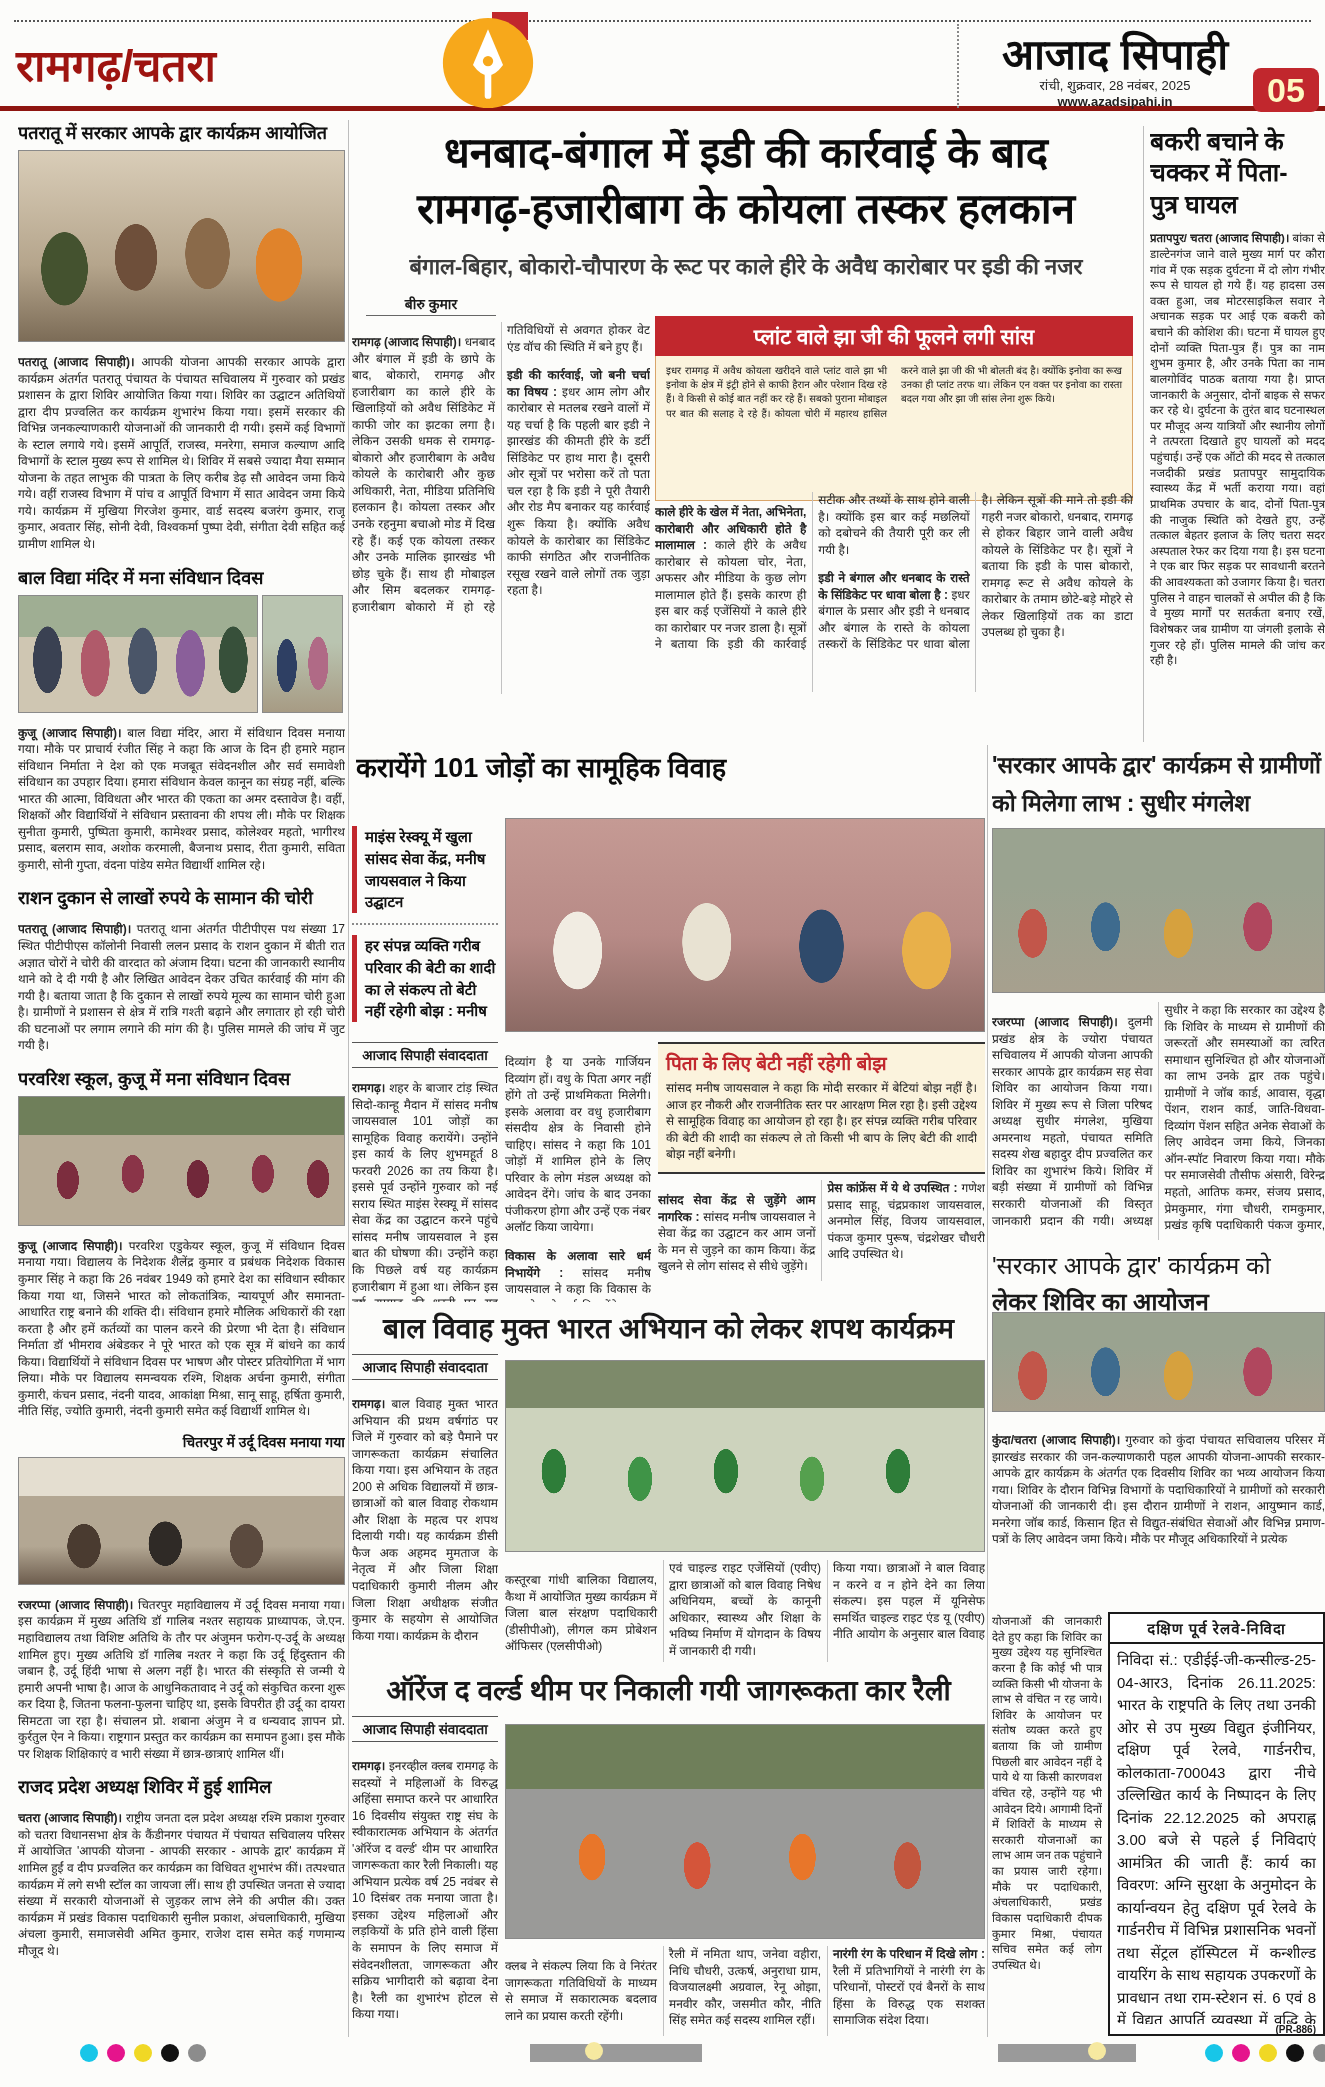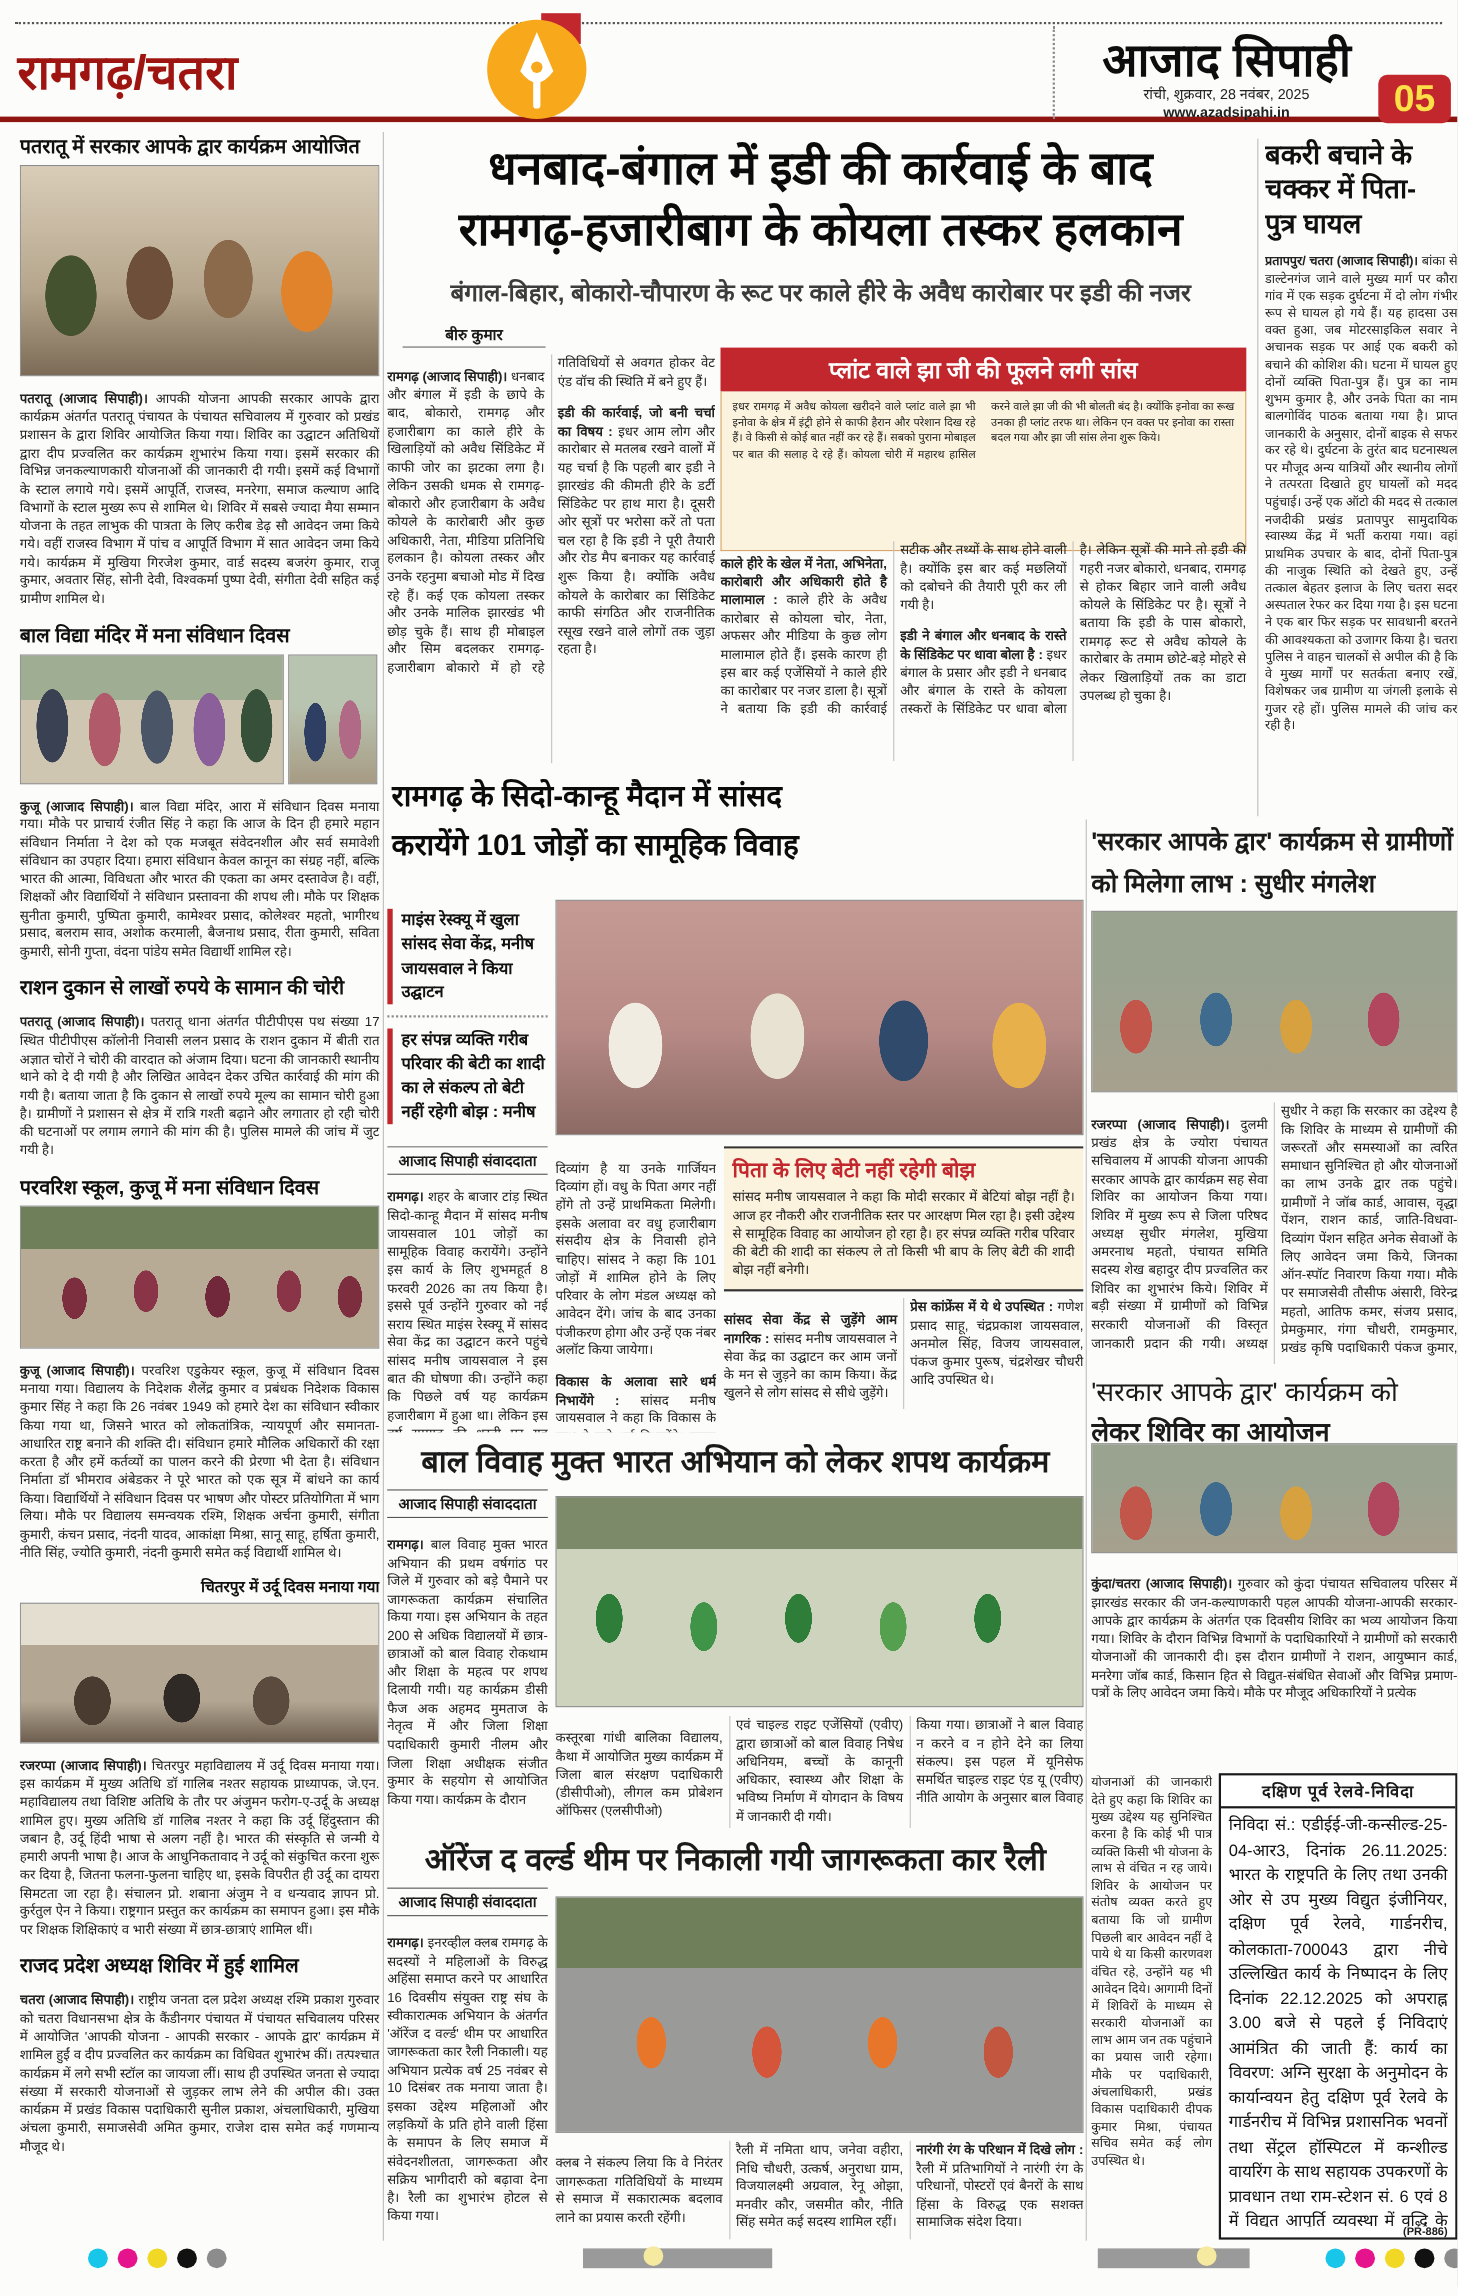--- a/index.html
+++ b/index.html
@@ -99,21 +99,21 @@
       <circle cx="50" cy="50" r="48" fill="#f7a81b"></circle>
       <path d="M50 14 L66 52 Q50 74 34 52 Z" fill="#ffffff"></path>
       <circle cx="50" cy="48" r="5.5" fill="#f7a81b"></circle>
       <rect x="46.5" y="60" width="7" height="28" rx="3" fill="#ffffff"></rect>
     </svg>
   </div>
   <div class="abs" style="left:957px;top:24px;height:84px;border-left:2px dotted #888;"></div>
   <div class="abs" style="left:975px;top:24px;width:280px;text-align:center;font-size:42px;font-weight:bold;color:#0d0d0d;">आजाद सिपाही</div>
   <div class="abs" style="left:975px;top:76px;width:280px;text-align:center;font-size:13px;font-weight:normal;color:#222;">रांची, शुक्रवार, 28 नवंबर, 2025</div>
   <div class="abs" style="left:975px;top:94px;width:280px;text-align:center;font-size:13px;font-weight:bold;color:#222;">www.azadsipahi.in</div>
-  <div class="abs" style="left:1253px;top:68px;width:66px;height:44px;background:#c1272d;border-radius:8px;color:#fde047;font-size:34px;font-weight:bold;text-align:center;line-height:44px;">05</div>
+  <div class="abs" style="left:1253px;top:68px;width:66px;height:44px;background:#c1272d;border-radius:8px;color:#fef9c3;font-size:34px;font-weight:bold;text-align:center;line-height:44px;">05</div>
 
   <div class="vrule" style="left:348px;top:120px;height:1917px;"></div>
   <div class="vrule" style="left:1143px;top:126px;height:616px;"></div>
   <div class="vrule" style="left:987px;top:745px;height:1292px;"></div>
 
   <div class="abs clip" style="left:18px;top:120px;width:327px;height:1916px;">
 
     <article>
       <h3 class="art-title nowrap" style="font-size:18px;margin:0 0 6px;">पतरातू में सरकार आपके द्वार कार्यक्रम आयोजित</h3>
       <div class="photo ph-indoor" style="width:327px;height:192px;margin-bottom:7px;"></div>
@@ -173,21 +173,20 @@
     <p><b class="lead-in">इडी ने बंगाल और धनबाद के रास्ते के सिंडिकेट पर धावा बोला है :</b> <span>इधर बंगाल के प्रसार और इडी ने धनबाद और बंगाल के रास्ते के कोयला तस्करों के सिंडिकेट पर धावा बोला है। लेकिन सूत्रों की माने तो इडी की गहरी नजर बोकारो, धनबाद, रामगढ़ से होकर बिहार जाने वाली अवैध कोयले के सिंडिकेट पर है। सूत्रों ने बताया कि इडी के पास बोकारो, रामगढ़ रूट से अवैध कोयले के कारोबार के तमाम छोटे-बड़े मोहरे से लेकर खिलाड़ियों तक का डाटा उपलब्ध हो चुका है।</span></p>
   </div>
 
   <div class="abs clip" style="left:1150px;top:126px;width:175px;height:618px;">
     <div class="art-title nowrap" style="font-size:25px;line-height:1.25;">बकरी बचाने के</div>
     <div class="art-title nowrap" style="font-size:25px;line-height:1.25;">चक्कर में पिता-</div>
     <div class="art-title nowrap" style="font-size:25px;line-height:1.25;margin-bottom:6px;">पुत्र घायल</div>
     <p class="body-sm"><b class="dateline">प्रतापपुर/ चतरा (आजाद सिपाही)।</b> <span>बांका से डाल्टेनगंज जाने वाले मुख्य मार्ग पर कौरा गांव में एक सड़क दुर्घटना में दो लोग गंभीर रूप से घायल हो गये हैं। यह हादसा उस वक्त हुआ, जब मोटरसाइकिल सवार ने अचानक सड़क पर आई एक बकरी को बचाने की कोशिश की। घटना में घायल हुए दोनों व्यक्ति पिता-पुत्र हैं। पुत्र का नाम शुभम कुमार है, और उनके पिता का नाम बालगोविंद पाठक बताया गया है। प्राप्त जानकारी के अनुसार, दोनों बाइक से सफर कर रहे थे। दुर्घटना के तुरंत बाद घटनास्थल पर मौजूद अन्य यात्रियों और स्थानीय लोगों ने तत्परता दिखाते हुए घायलों को मदद पहुंचाई। उन्हें एक ऑटो की मदद से तत्काल नजदीकी प्रखंड प्रतापपुर सामुदायिक स्वास्थ्य केंद्र में भर्ती कराया गया। वहां प्राथमिक उपचार के बाद, दोनों पिता-पुत्र की नाजुक स्थिति को देखते हुए, उन्हें तत्काल बेहतर इलाज के लिए चतरा सदर अस्पताल रेफर कर दिया गया है। इस घटना ने एक बार फिर सड़क पर सावधानी बरतने की आवश्यकता को उजागर किया है। चतरा पुलिस ने वाहन चालकों से अपील की है कि वे मुख्य मार्गों पर सतर्कता बनाए रखें, विशेषकर जब ग्रामीण या जंगली इलाके से गुजर रहे हों। पुलिस मामले की जांच कर रही है।</span></p>
   </div>
 
-  <div class="abs nowrap" style="left:356px;top:704px;width:630px;font-size:27px;font-weight:bold;color:#0b0b0b;overflow:hidden;">रामगढ़ के सिदो-कान्हू मैदान में सांसद</div>
   <div class="abs nowrap" style="left:356px;top:748px;width:630px;font-size:27px;font-weight:bold;color:#0b0b0b;overflow:hidden;">करायेंगे 101 जोड़ों का सामूहिक विवाह</div>
 
   <div class="abs clip" style="left:352px;top:826px;width:146px;height:206px;">
     <div class="bullet-item">माइंस रेस्क्यू में खुला सांसद सेवा केंद्र, मनीष जायसवाल ने किया उद्घाटन</div>
     <div class="dotted-sep"></div>
     <div class="bullet-item">हर संपन्न व्यक्ति गरीब परिवार की बेटी का शादी का ले संकल्प तो बेटी नहीं रहेगी बोझ : मनीष</div>
   </div>
 
   <div class="photo ph-meet abs" style="left:505px;top:818px;width:480px;height:214px;"></div>
 

